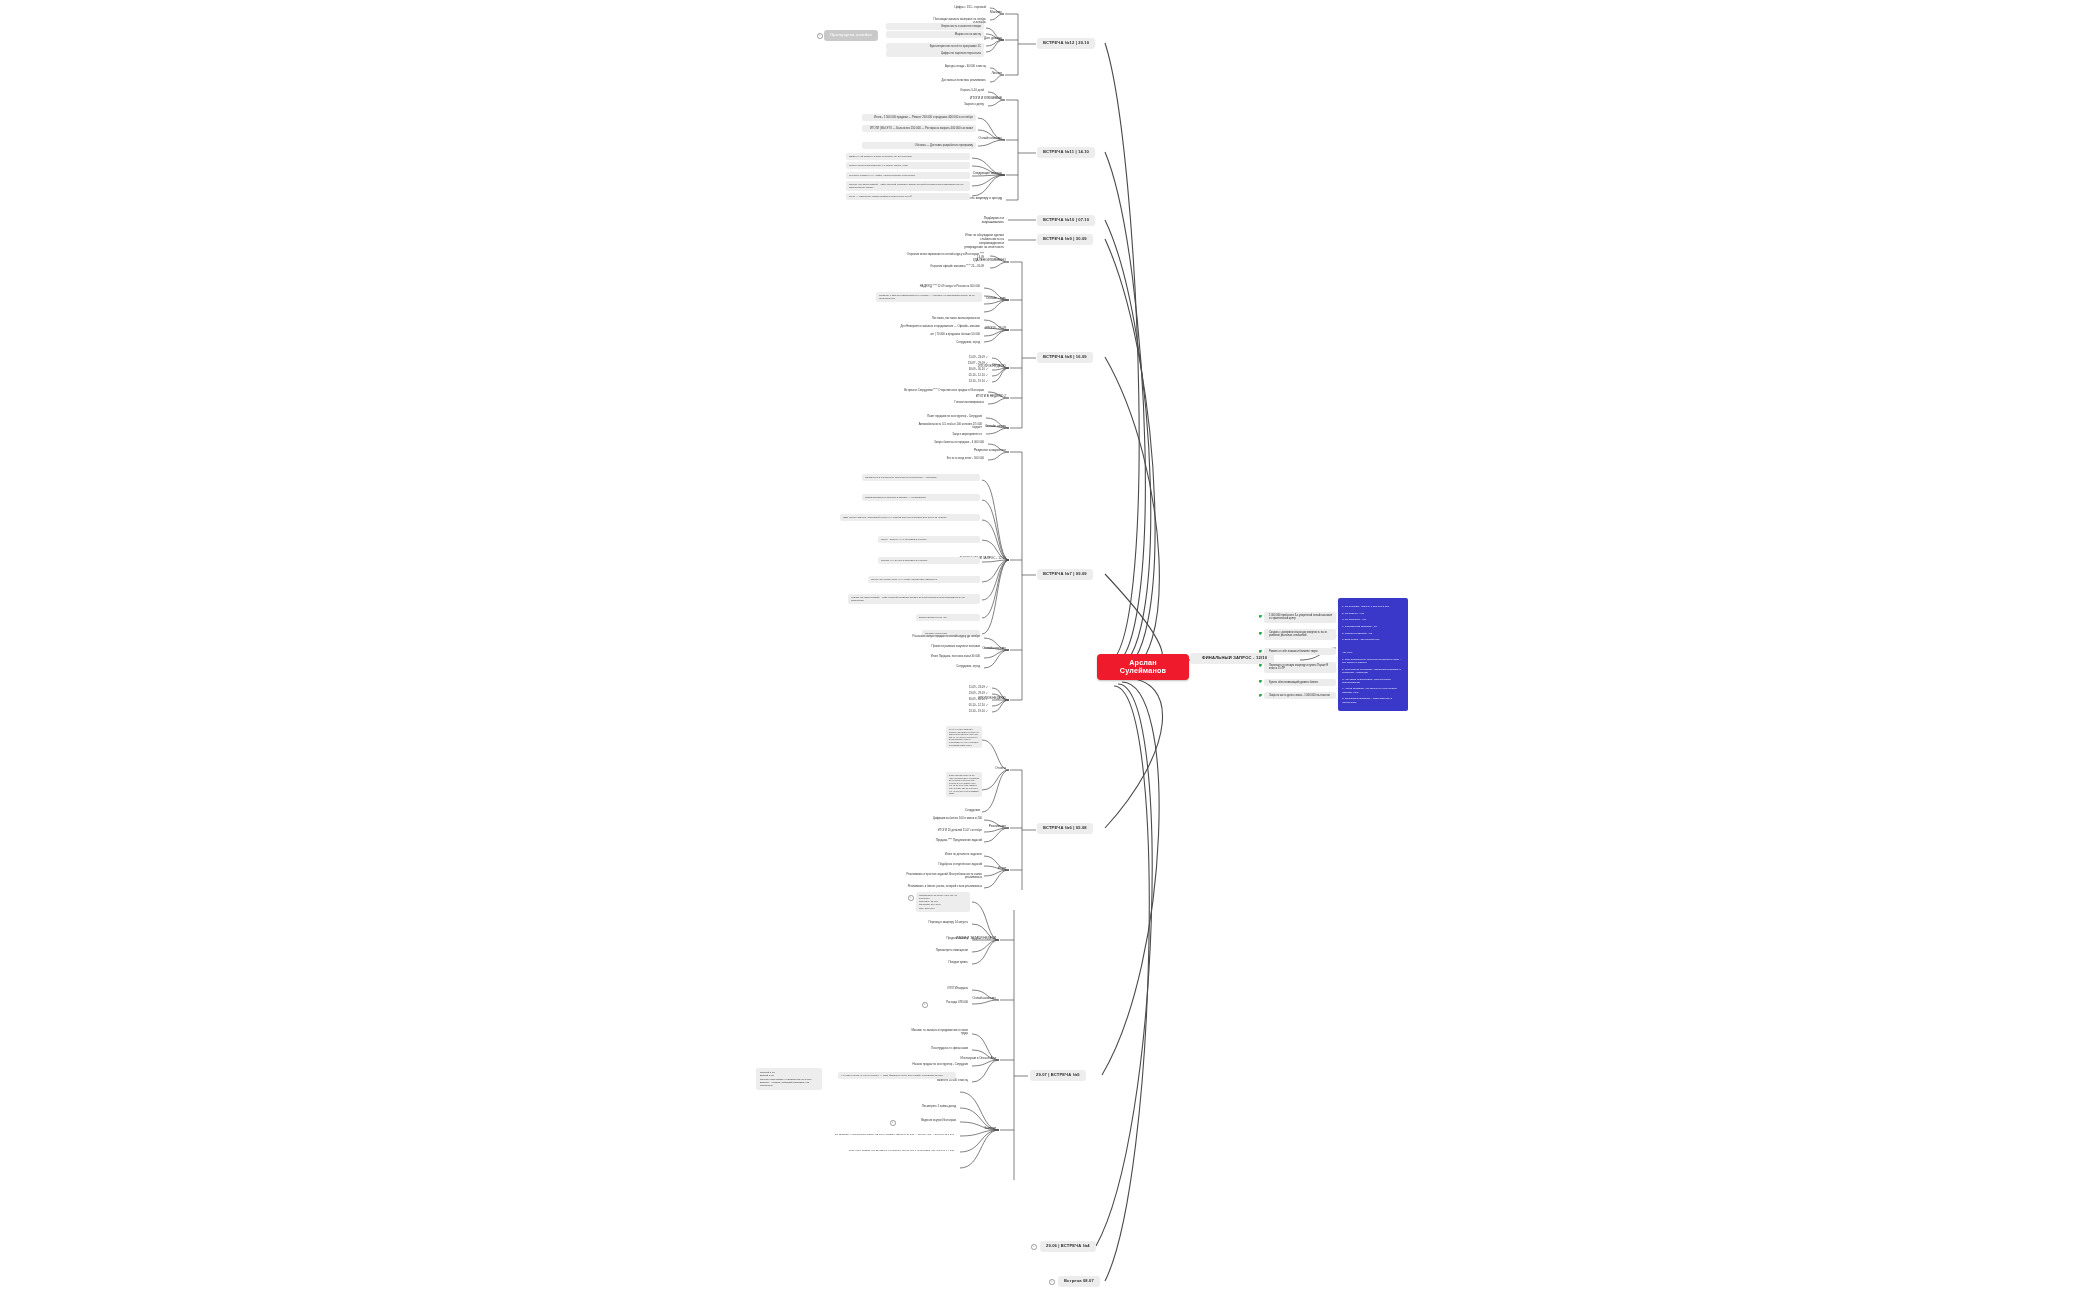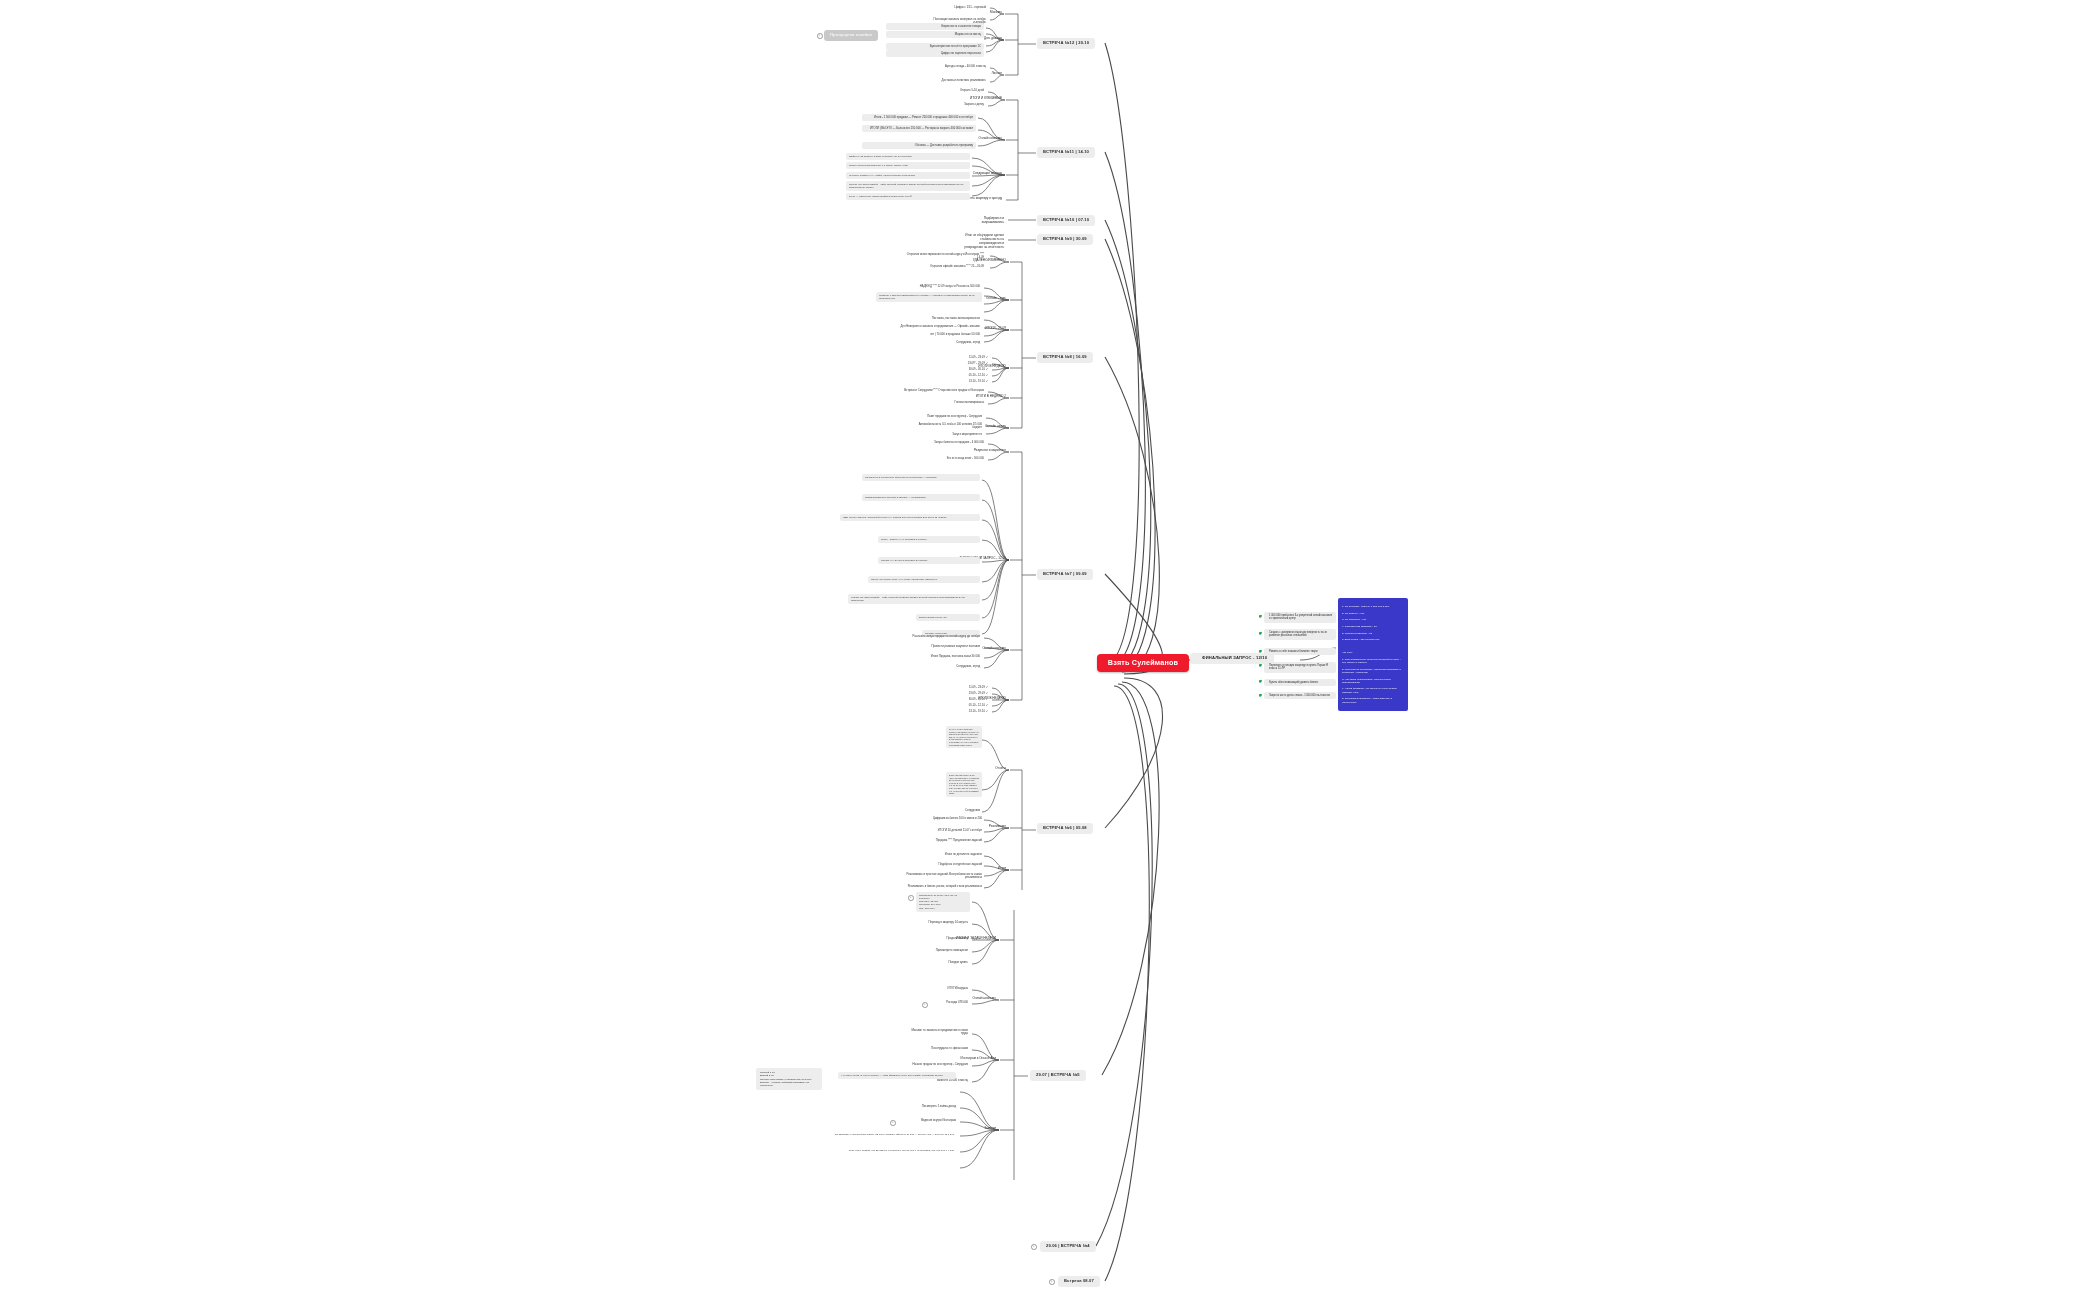--- a/index.html
+++ b/index.html
@@ -100,21 +100,21 @@
       <path d="M1122 682 C1178 682 1170 960 1102 1075"></path>
       <path d="M1118 684 C1172 684 1160 1130 1096 1246"></path>
       <path d="M1114 686 C1168 686 1156 1180 1105 1281"></path>
 
       <path d="M1143 664 C1165 655 1178 660 1190 660" stroke-width="1"></path>
 
       <path d="M1300 660 C1322 660 1322 648 1336 648" stroke-width=".8"></path>
     </g>
   </svg>
 
-  <div class="node root" style="left:1097px;top:654px;width:92px;">Взять Сулейманов</div>
+  <div class="node root" style="left:1097px;top:654px;width:92px;">Арслан Сулейманов</div>
 
   <div class="plusmark" style="left:817px;top:33px;">+</div>
   <div class="node lvl1 muted" style="left:824px;top:30px;">Пропущена ошибка</div>
 
   <div class="node lvl1" style="left:1037px;top:38px;">ВСТРЕЧА №12 | 20.10</div>
   <div class="node lvl1" style="left:1037px;top:147px;">ВСТРЕЧА №11 | 14.10</div>
   <div class="node lvl1" style="left:1037px;top:215px;">ВСТРЕЧА №10 | 07.10</div>
   <div class="node lvl1" style="left:1037px;top:234px;">ВСТРЕЧА №9 | 30.09</div>
   <div class="node lvl1" style="left:1037px;top:352px;">ВСТРЕЧА №8 | 16.09</div>
   <div class="node lvl1" style="left:1037px;top:569px;">ВСТРЕЧА №7 | 09.09</div>

